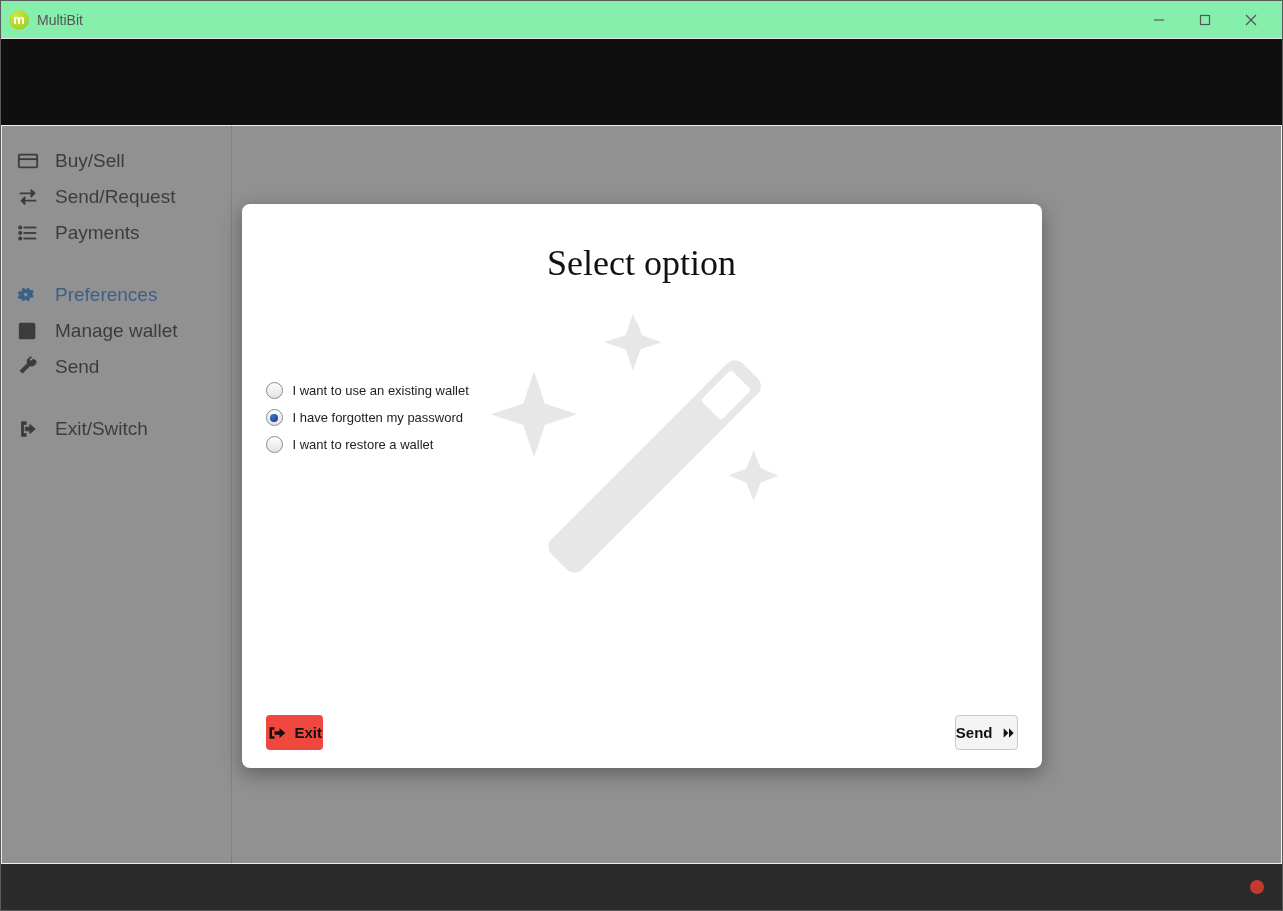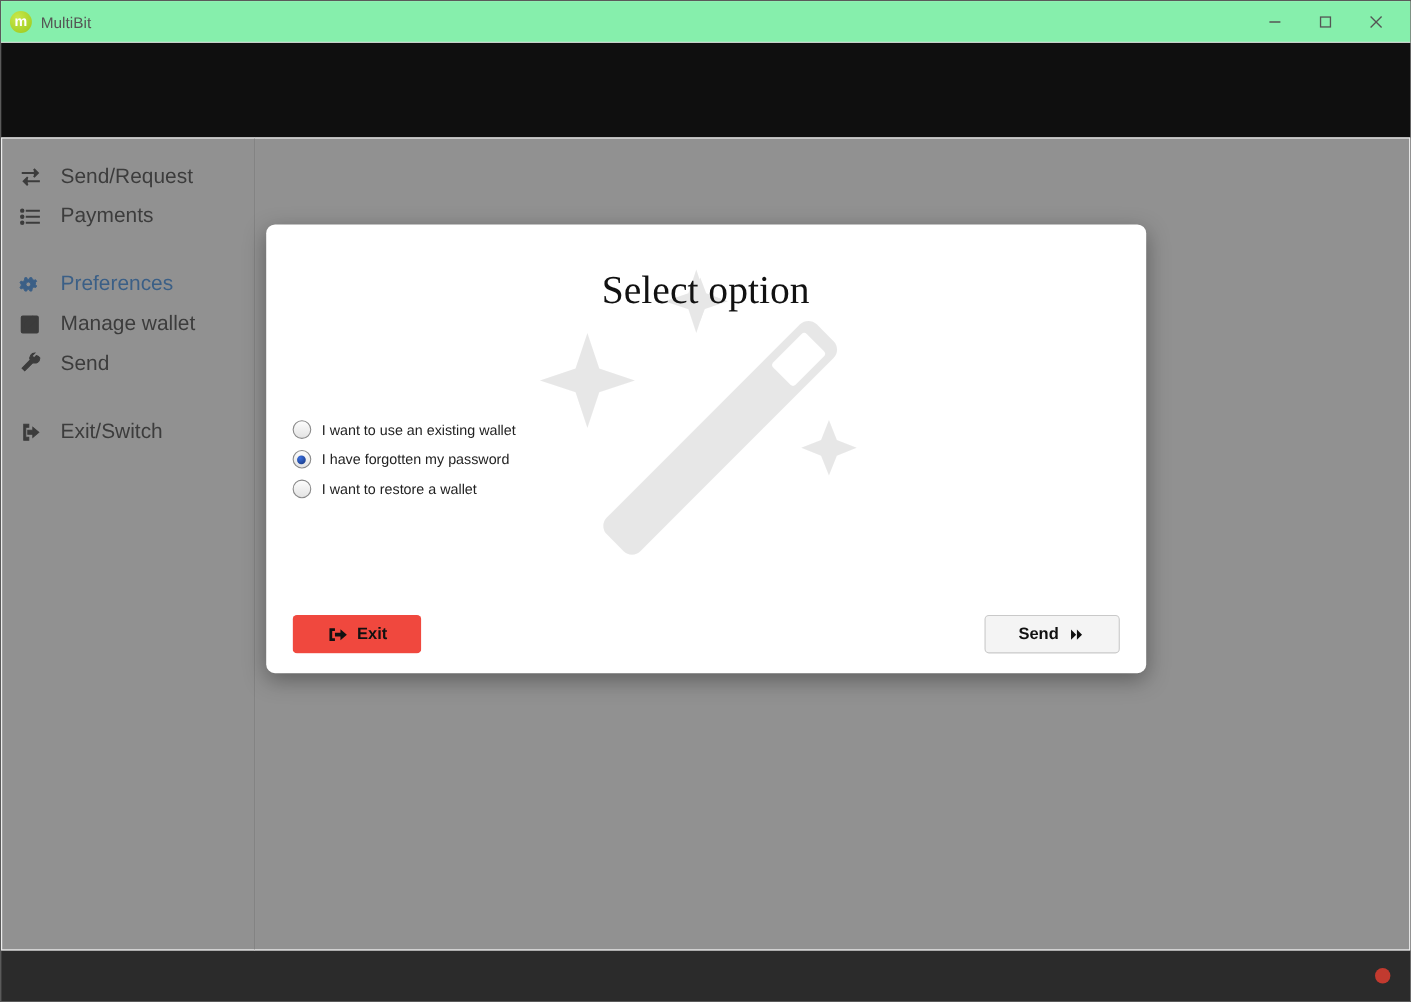--- a/index.html
+++ b/index.html
@@ -73,21 +73,21 @@
   
   .overlay-wrap {
     position:absolute; left:1px; right:1px; top:125px; bottom:47px;
     background: rgba(80,80,80,0.58);
     z-index: 40;
     display:flex; align-items:flex-start; justify-content:center;
   }
 
   .dialog {
     margin-top: 78px;
-    width: 800px; height: 408px;
+    width: 800px; height: 564px;
     background:#fff; border-radius:8px;
     box-shadow: 0 6px 20px rgba(0,0,0,0.35);
     position:relative;
     display:flex; flex-direction:column;
     padding: 30px 24px 18px 24px;
   }
   .dialog h1 {
     font-family: Georgia, "Times New Roman", serif;
     font-weight: 400;
     font-size: 36px;
@@ -121,21 +121,21 @@
     background: radial-gradient(circle at 35% 30%, #3a6fe0, #16357a);
   }
 
   .dialog-footer {
     margin-top:auto;
     display:flex; justify-content:space-between; align-items:center;
     z-index:2; position:relative;
   }
   .btn {
     display:inline-flex; align-items:center; gap:8px;
-    padding: 8px 30px; border-radius:4px; font-size:15px; font-weight:600;
+    padding: 8px 0; border-radius:4px; font-size:15px; font-weight:600;
     border:1px solid transparent;
   }
   .btn-exit {
     background:#f0483e; color:#111;
   }
   .btn-exit svg{ width:20px; height:16px; fill:#111; }
   .btn-next {
     background:#f4f4f4; color:#111; border:1px solid #c9c9c9;
   }
   .btn-next svg{ width:16px; height:14px; fill:#111; }
@@ -176,20 +176,29 @@
         </svg>
     </div>
   </div>
 
   <div class="header-strip"></div>
 
   <div class="body">
     <div class="sidebar">
 
       <div class="group">
+        <div class="item">
+          <span class="icon">
+            <svg viewBox="0 0 24 24">
+                <rect x="2" y="5" width="20" height="14" rx="1" fill="none" stroke-width="2"></rect>
+                <line x1="2" y1="10" x2="22" y2="10" stroke-width="2"></line>
+              </svg>
+          </span>
+          <span>Buy/Sell</span>
+        </div>
         <div class="item">
           <span class="icon">
             <svg viewBox="0 0 24 24" fill="none" stroke-width="2">
                 <path d="M3 8h15M15 4l4 4-4 4"></path>
                 <path d="M21 16H6M9 12l-4 4 4 4"></path>
               </svg>
           </span>
           <span>Send/Request</span>
         </div>
         <div class="item">

